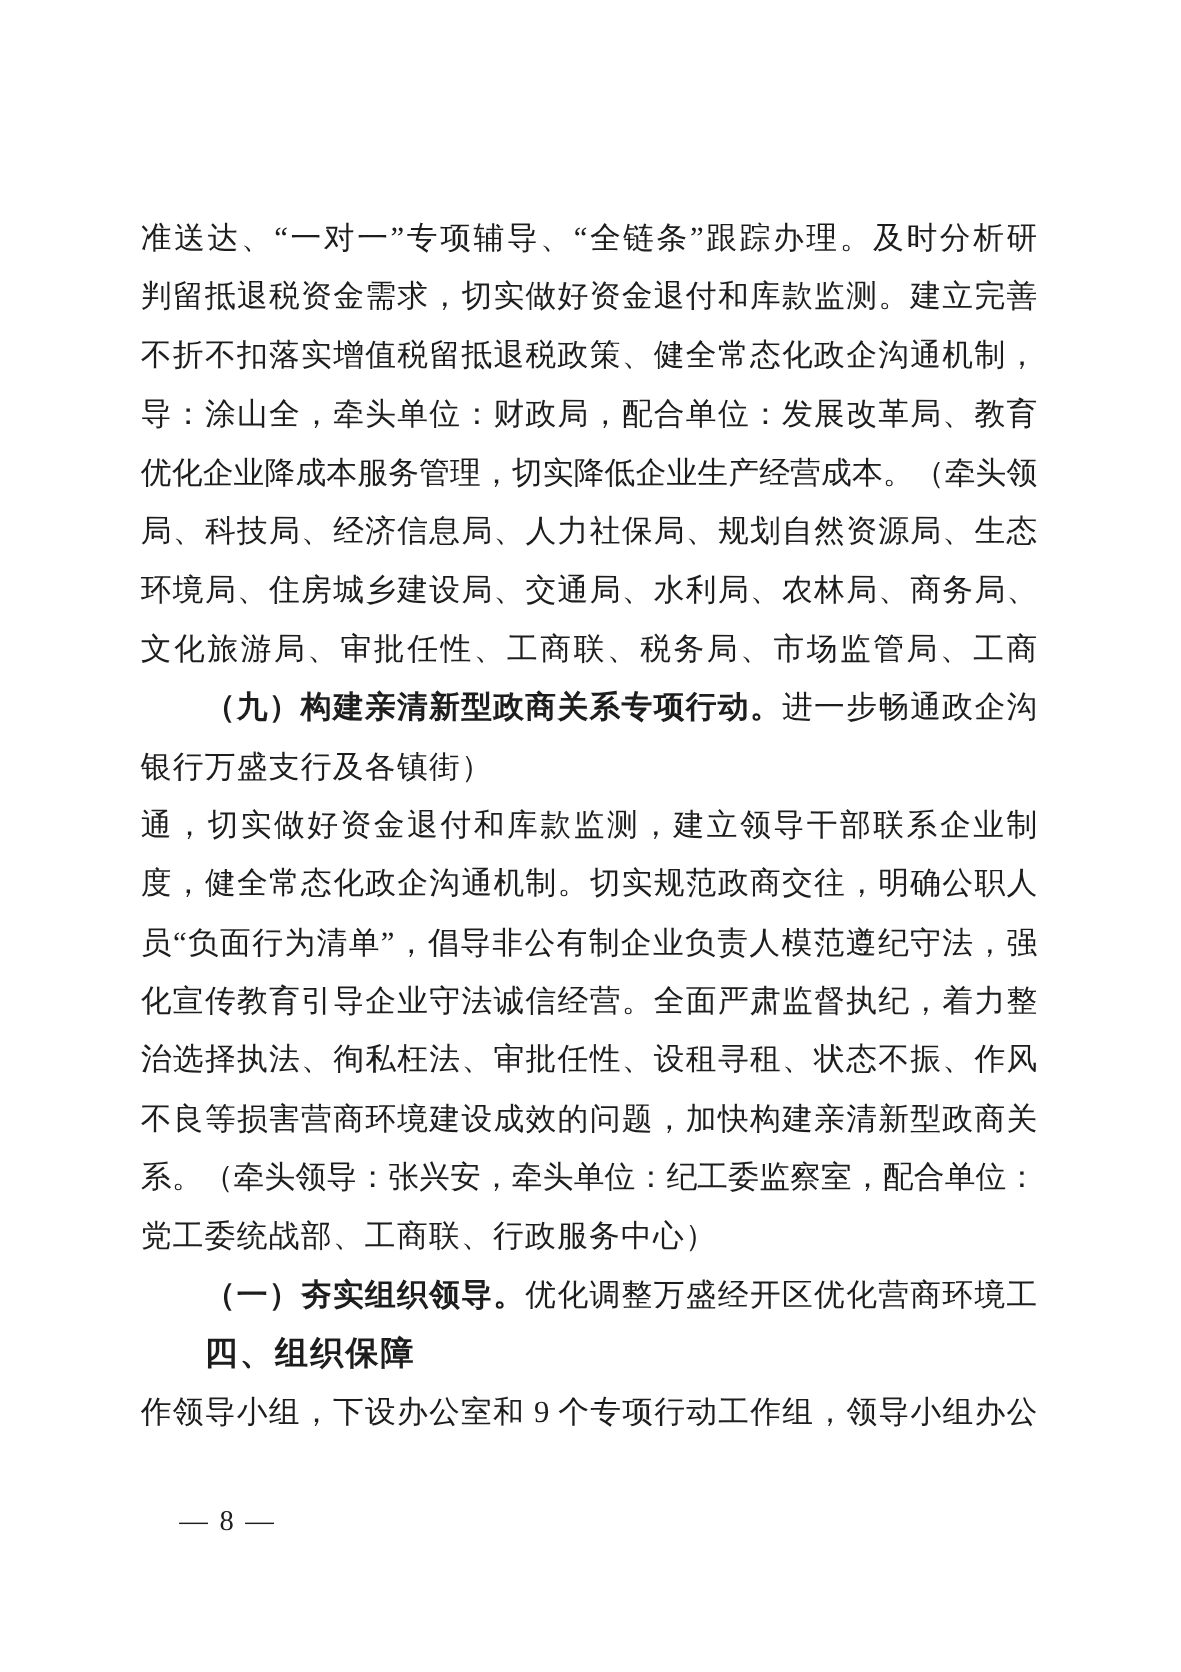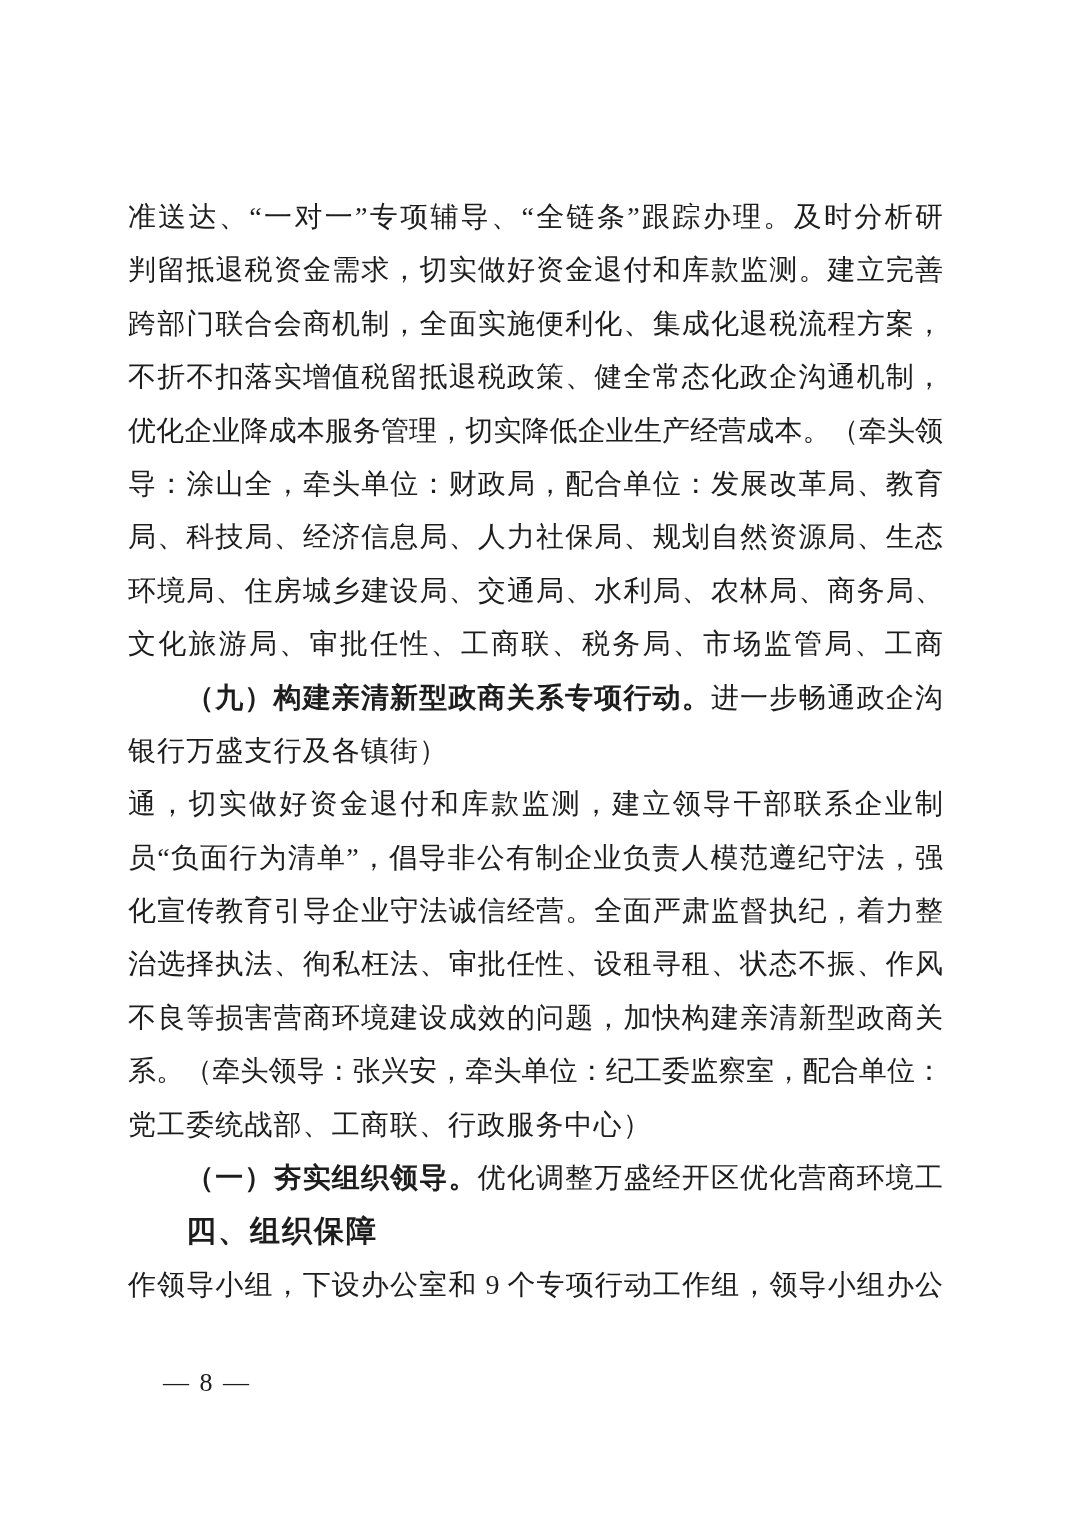--- a/index.html
+++ b/index.html
@@ -57,30 +57,30 @@
     color: #1d1d1d;
   }
 </style>
 </head>
 <body>
 
 <main class="page" style="background: rgb(255, 255, 255); color: rgb(29, 29, 29);">
   <section class="doc-body" id="doc-body">
       <div class="line"><span>准送达、“一对一”专项辅导、“全链条”跟踪办理。及时分析研</span></div>
       <div class="line"><span>判留抵退税资金需求，切实做好资金退付和库款监测。建立完善</span></div>
-      <div class="line"><span>跨部门联合会商机制，全面实施便利化、集成化退税流程方案，</span></div>
       <div class="line"><span>不折不扣落实增值税留抵退税政策、健全常态化政企沟通机制，</span></div>
+      <div class="line"><span>导：涂山全，牵头单位：财政局，配合单位：发展改革局、教育</span></div>
       <div class="line"><span>优化企业降成本服务管理，切实降低企业生产经营成本。（牵头领</span></div>
-      <div class="line"><span>导：涂山全，牵头单位：财政局，配合单位：发展改革局、教育</span></div>
       <div class="line"><span>局、科技局、经济信息局、人力社保局、规划自然资源局、生态</span></div>
       <div class="line"><span>环境局、住房城乡建设局、交通局、水利局、农林局、商务局、</span></div>
       <div class="line"><span>文化旅游局、审批任性、工商联、税务局、市场监管局、工商</span></div>
       <div class="line ind"><span class="b">（九）构建亲清新型政商关系专项行动。</span><span>进一步畅通政企沟</span></div>
       <div class="line end"><span>银行万盛支行及各镇街）</span></div>
       <div class="line"><span>通，切实做好资金退付和库款监测，建立领导干部联系企业制</span></div>
+      <div class="line"><span>度，健全常态化政企沟通机制。切实规范政商交往，明确公职人</span></div>
       <div class="line"><span>员“负面行为清单”，倡导非公有制企业负责人模范遵纪守法，强</span></div>
       <div class="line"><span>化宣传教育引导企业守法诚信经营。全面严肃监督执纪，着力整</span></div>
       <div class="line"><span>治选择执法、徇私枉法、审批任性、设租寻租、状态不振、作风</span></div>
       <div class="line"><span>不良等损害营商环境建设成效的问题，加快构建亲清新型政商关</span></div>
       <div class="line"><span>系。（牵头领导：张兴安，牵头单位：纪工委监察室，配合单位：</span></div>
       <div class="line end"><span>党工委统战部、工商联、行政服务中心）</span></div>
       <div class="line ind"><span class="b">（一）夯实组织领导。</span><span>优化调整万盛经开区优化营商环境工</span></div>
       <div class="line end ind heading"><span class="b">四、组织保障</span></div>
       <div class="line"><span>作领导小组，下设办公室和 9 个专项行动工作组，领导小组办公</span></div>
     </section>

